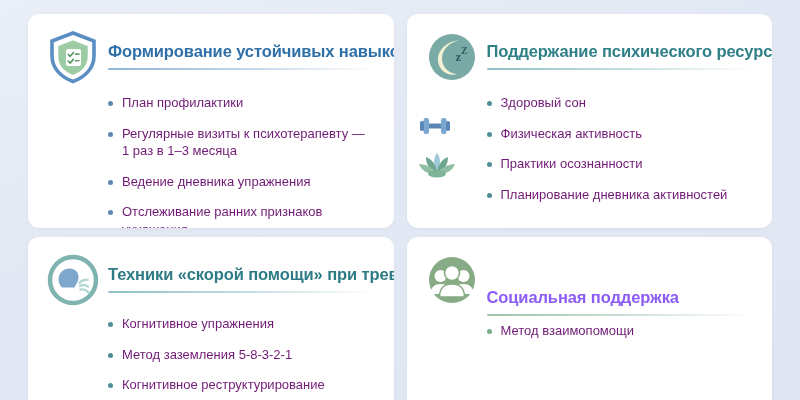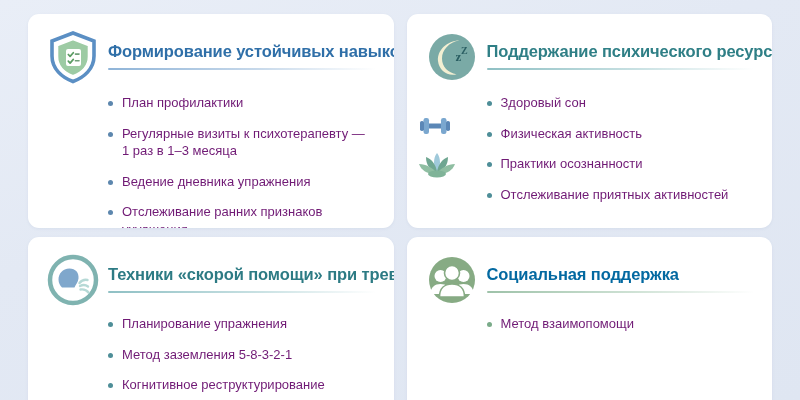--- a/index.html
+++ b/index.html
@@ -64,21 +64,21 @@
   .card-title {
     font-size: 16.5px;
     font-weight: 600;
     letter-spacing: -0.1px;
     line-height: 1.15;
     white-space: nowrap;
   }
   .c-blue  .card-title { color: #2f6fa8; }
   .c-teal  .card-title { color: #2f7f86; }
   .c-teal2 .card-title { color: #2d7b84; }
-  .c-green .card-title { color: #0369a1; }
+  .c-green .card-title { color: #8b5cf6; margin-top: 23px; }
 
   .title-rule {
     margin-top: 7px;
     height: 2px;
     width: 100%;
     border-radius: 2px;
   }
   .c-blue  .title-rule { background: linear-gradient(90deg, #8fb4d8 0%, #c6d8ea 55%, rgba(255,255,255,0) 100%); }
   .c-teal  .title-rule { background: linear-gradient(90deg, #8fc0c4 0%, #c7e0e2 55%, rgba(255,255,255,0) 100%); }
   .c-teal2 .title-rule { background: linear-gradient(90deg, #8fc0c4 0%, #c7e0e2 55%, rgba(255,255,255,0) 100%); }
@@ -198,21 +198,21 @@
           <path d="M38 14 C31 14 24 18 20 23 C27 25 35 22 38 14 Z" fill="#8fbea2"></path>
           <ellipse cx="20" cy="24" rx="9" ry="3.4" fill="#7fb398"></ellipse>
         </svg>
       </div>
     </div>
 
     <ul class="list indent-left">
       <li>Здоровый сон</li>
       <li>Физическая активность</li>
       <li>Практики осознанности</li>
-      <li>Отслеживание приятных активностей</li>
+      <li>Планирование дневника активностей</li>
     </ul>
   </div>
 
   <div class="card short c-teal2">
     <div class="card-head">
       <div class="icon-wrap">
         <svg width="54" height="54" viewBox="0 0 54 54">
           <circle cx="27" cy="27" r="23" fill="none" stroke="#7fb3b0" stroke-width="4.5"></circle>
           <path d="M24 12 C15 12 9.5 19 9.5 26.5 C9.5 31 11.5 33.5 12.5 35 C13.2 36.2 13.2 38.5 13 41.5 L28 41.5 C28 38 29.5 36.5 32 34.5 C34.5 32.5 36.5 29 36.5 25 C36.5 17.5 31.5 12 24 12 Z" fill="#ffffff"></path>
           <path d="M23.5 15.5 C16.5 15.5 12.5 21 12.5 26.5 C12.5 30 14 32.5 16 34.5 L28.5 34.5 C29.5 31.5 32 29.5 32.5 25.5 C33.2 19.8 29.5 15.5 23.5 15.5 Z" fill="#7fa7cc"></path>
@@ -220,21 +220,21 @@
           <path d="M34.5 36.5 C38 36 41 37.5 42.5 39.5" fill="none" stroke="#b6d9d6" stroke-width="2.4" stroke-linecap="round"></path>
           <path d="M33.5 30 C35.5 27.5 39 26.5 41.5 27" fill="none" stroke="#b6d9d6" stroke-width="2.4" stroke-linecap="round"></path>
         </svg>
       </div>
       <div class="title-col">
         <div class="card-title">Техники «скорой помощи» при тревоге</div>
         <div class="title-rule"></div>
       </div>
     </div>
     <ul class="list indent-left2">
-      <li>Планирование упражнения</li>
+      <li>Когнитивное упражнения</li>
       <li>Метод заземления 5-8-3-2-1</li>
       <li>Когнитивное реструктурирование</li>
     </ul>
   </div>
 
   <div class="card short c-green">
     <div class="card-head">
       <div class="icon-wrap">
         <svg width="54" height="54" viewBox="0 0 54 54">
           <circle cx="27" cy="27" r="23" fill="#87ab84"></circle>

